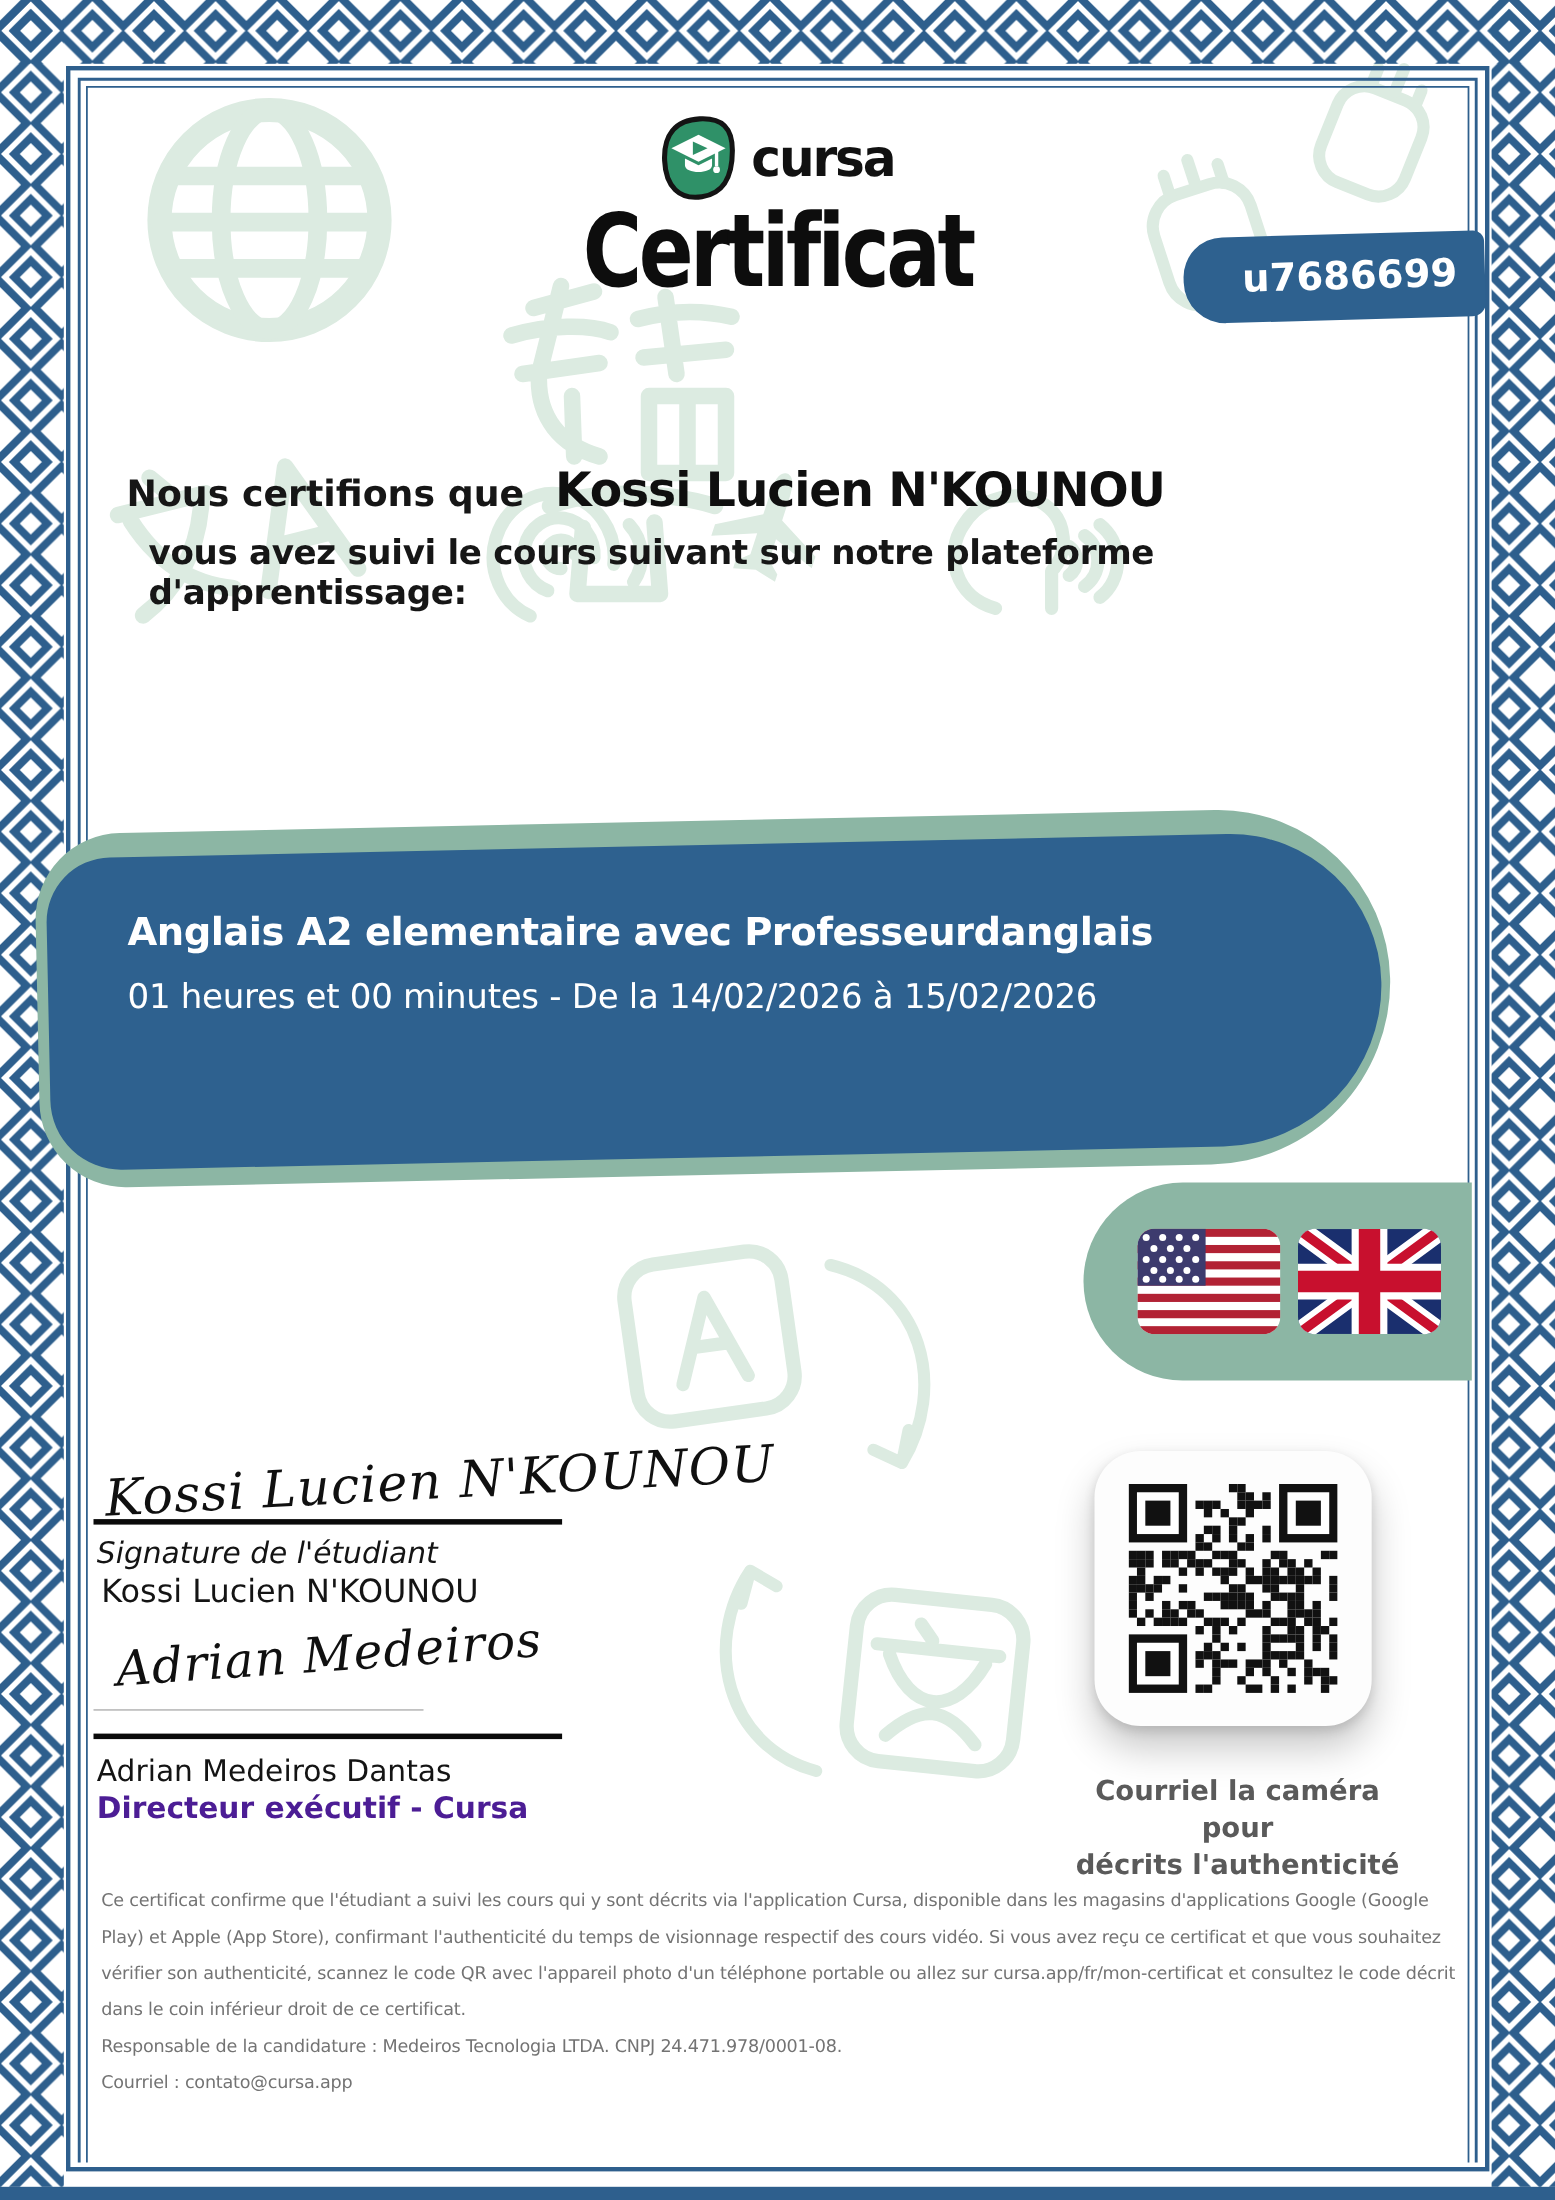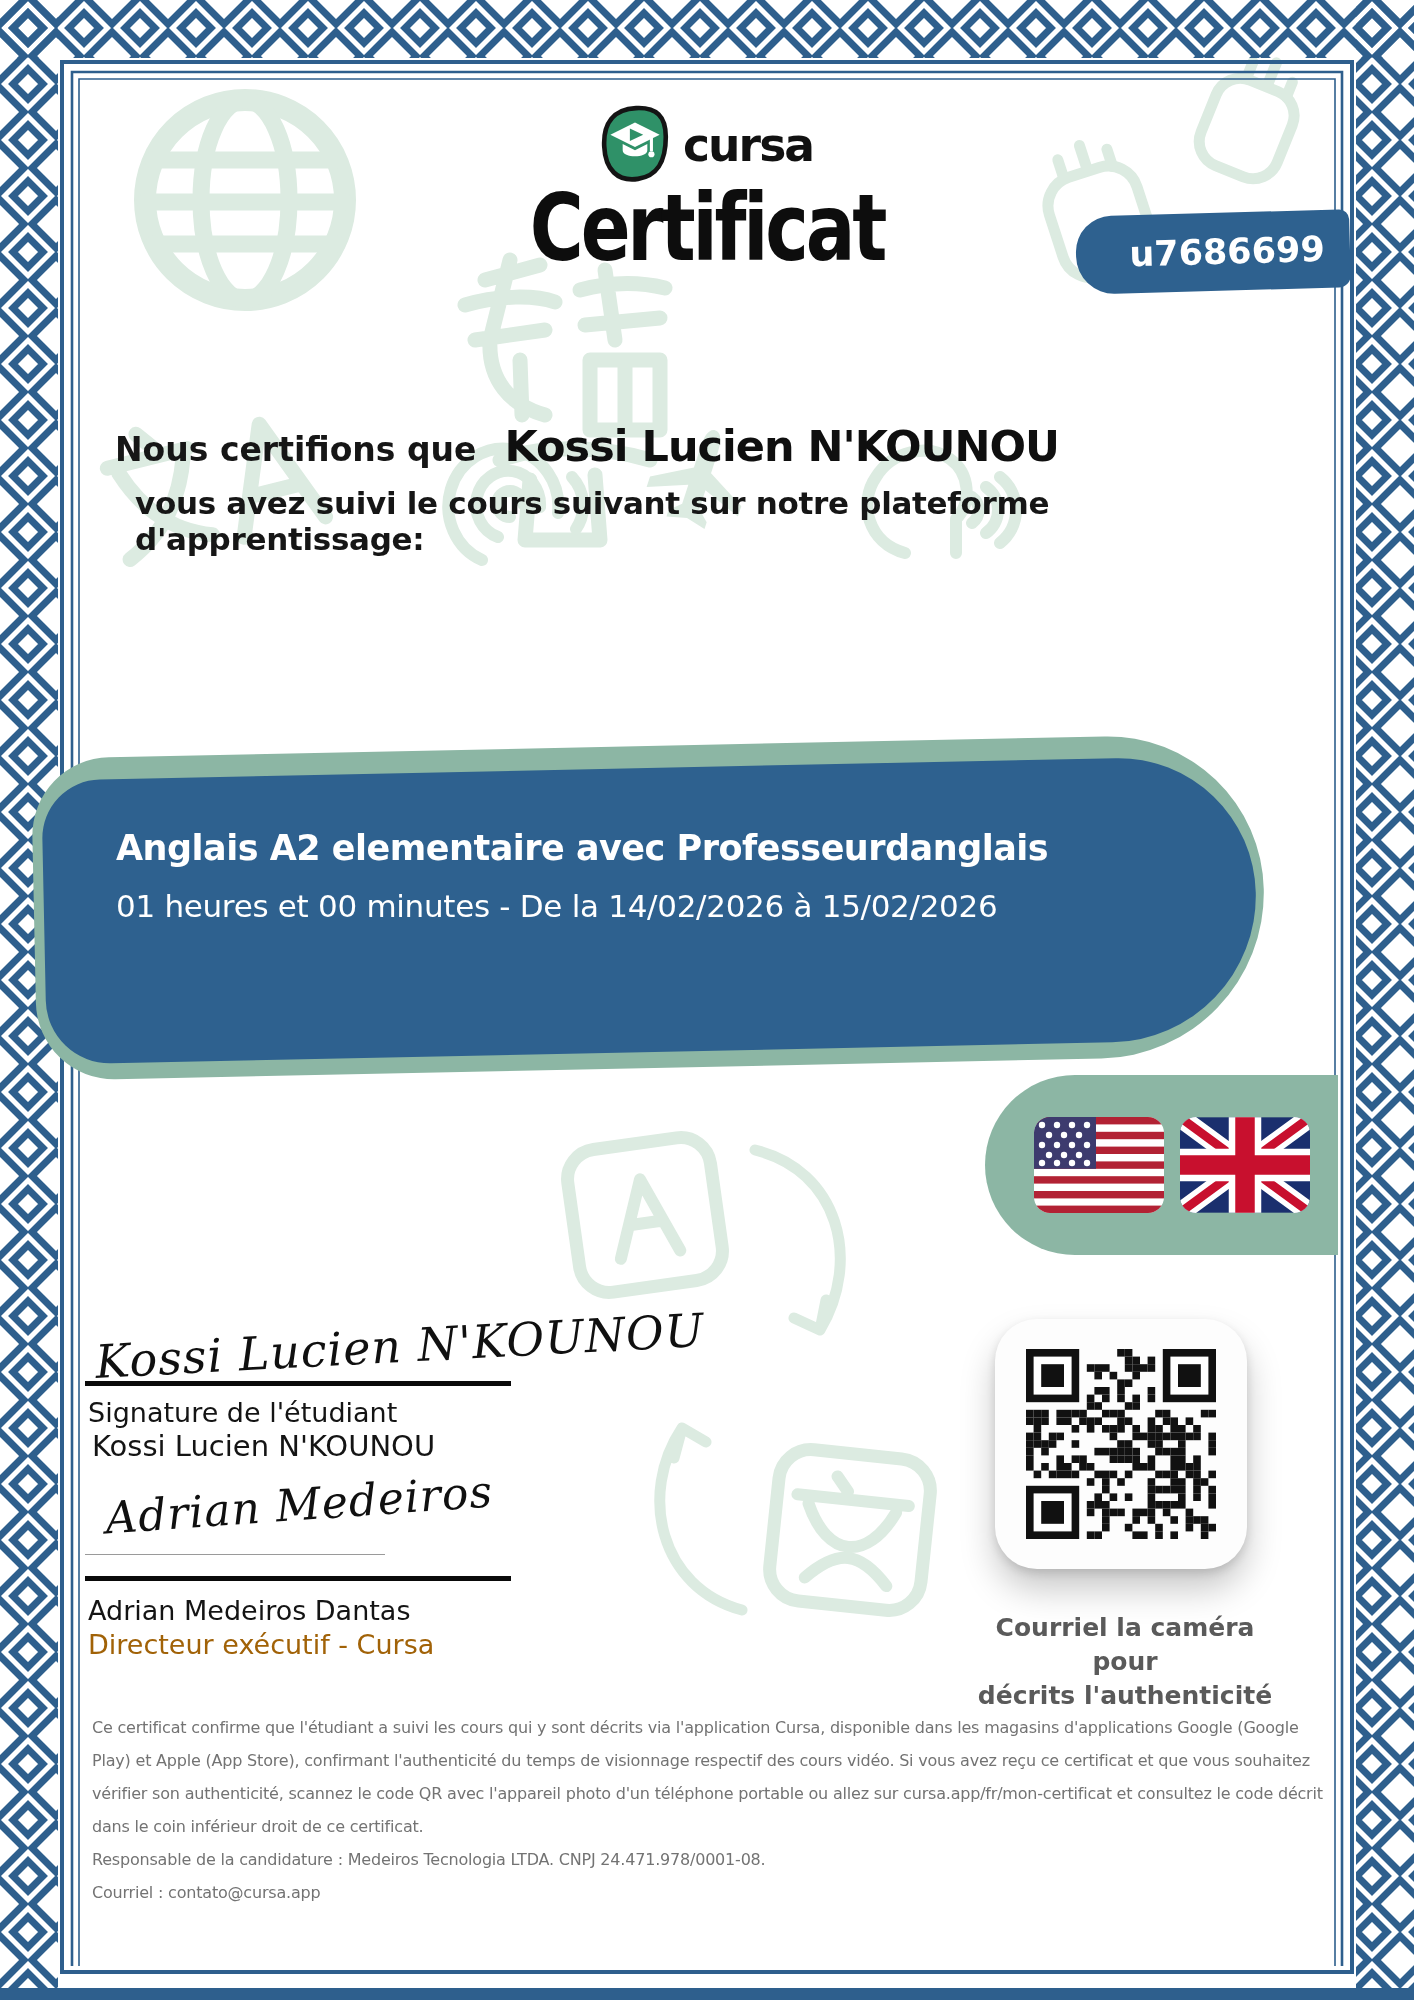--- a/index.html
+++ b/index.html
@@ -51,27 +51,27 @@
   .flags-panel{
     position:absolute;left:985px;top:1075px;width:353px;height:180px;
     background:#8cb6a4;border-radius:90px 0 0 90px;z-index:4;
     display:flex;align-items:center;justify-content:flex-end;gap:16px;padding-right:28px;box-sizing:border-box;
   }
   .flag{width:130px;height:96px;border-radius:16px;overflow:hidden;display:block;}
   
   .script{font-family:"DejaVu Serif", serif;font-style:italic;color:#101010;}
   .sig-student-script{position:absolute;left:95px;top:1302px;font-size:46px;transform:rotate(-3deg);letter-spacing:1px;white-space:nowrap;z-index:4;}
   .sig-line-1{position:absolute;left:85px;top:1364px;width:426px;height:5px;background:#0a0a0a;z-index:4;}
-  .sig-label-1{position:absolute;left:88px;top:1380px;font-size:27px;color:#141414;z-index:4;}
+  .sig-label-1{position:absolute;left:88px;top:1380px;font-size:27px;color:#141414;z-index:4;font-style:italic;}
   .sig-name-1{position:absolute;left:92px;top:1412px;font-size:29px;color:#141414;z-index:4;}
   .sig-director-script{position:absolute;left:105px;top:1462px;font-size:44px;transform:rotate(-4deg);letter-spacing:1px;white-space:nowrap;z-index:4;}
   .sig-thin-line{position:absolute;left:85px;top:1537px;width:300px;height:1px;background:#9a9a9a;z-index:4;}
   .sig-line-2{position:absolute;left:85px;top:1559px;width:426px;height:5px;background:#0a0a0a;z-index:4;}
   .sig-name-2{position:absolute;left:88px;top:1578px;font-size:27px;color:#141414;z-index:4;}
-  .sig-role-2{position:absolute;left:88px;top:1612px;font-size:27px;color:#a16207;z-index:4;}
+  .sig-role-2{position:absolute;left:88px;top:1612px;font-size:27px;color:#4c1d95;z-index:4;font-weight:bold;}
   
   .qr-card{
     position:absolute;left:995px;top:1302px;width:252px;height:250px;
     background:#fdfdfd;border-radius:42px;z-index:4;
     box-shadow:0 20px 35px rgba(0,0,0,.22), 0 4px 10px rgba(0,0,0,.12);
     display:flex;align-items:center;justify-content:center;
   }
   .qr-caption{
     position:absolute;left:960px;top:1594px;width:330px;text-align:center;z-index:4;
     font-size:25px;font-weight:700;color:#5a5a5a;line-height:34px;

